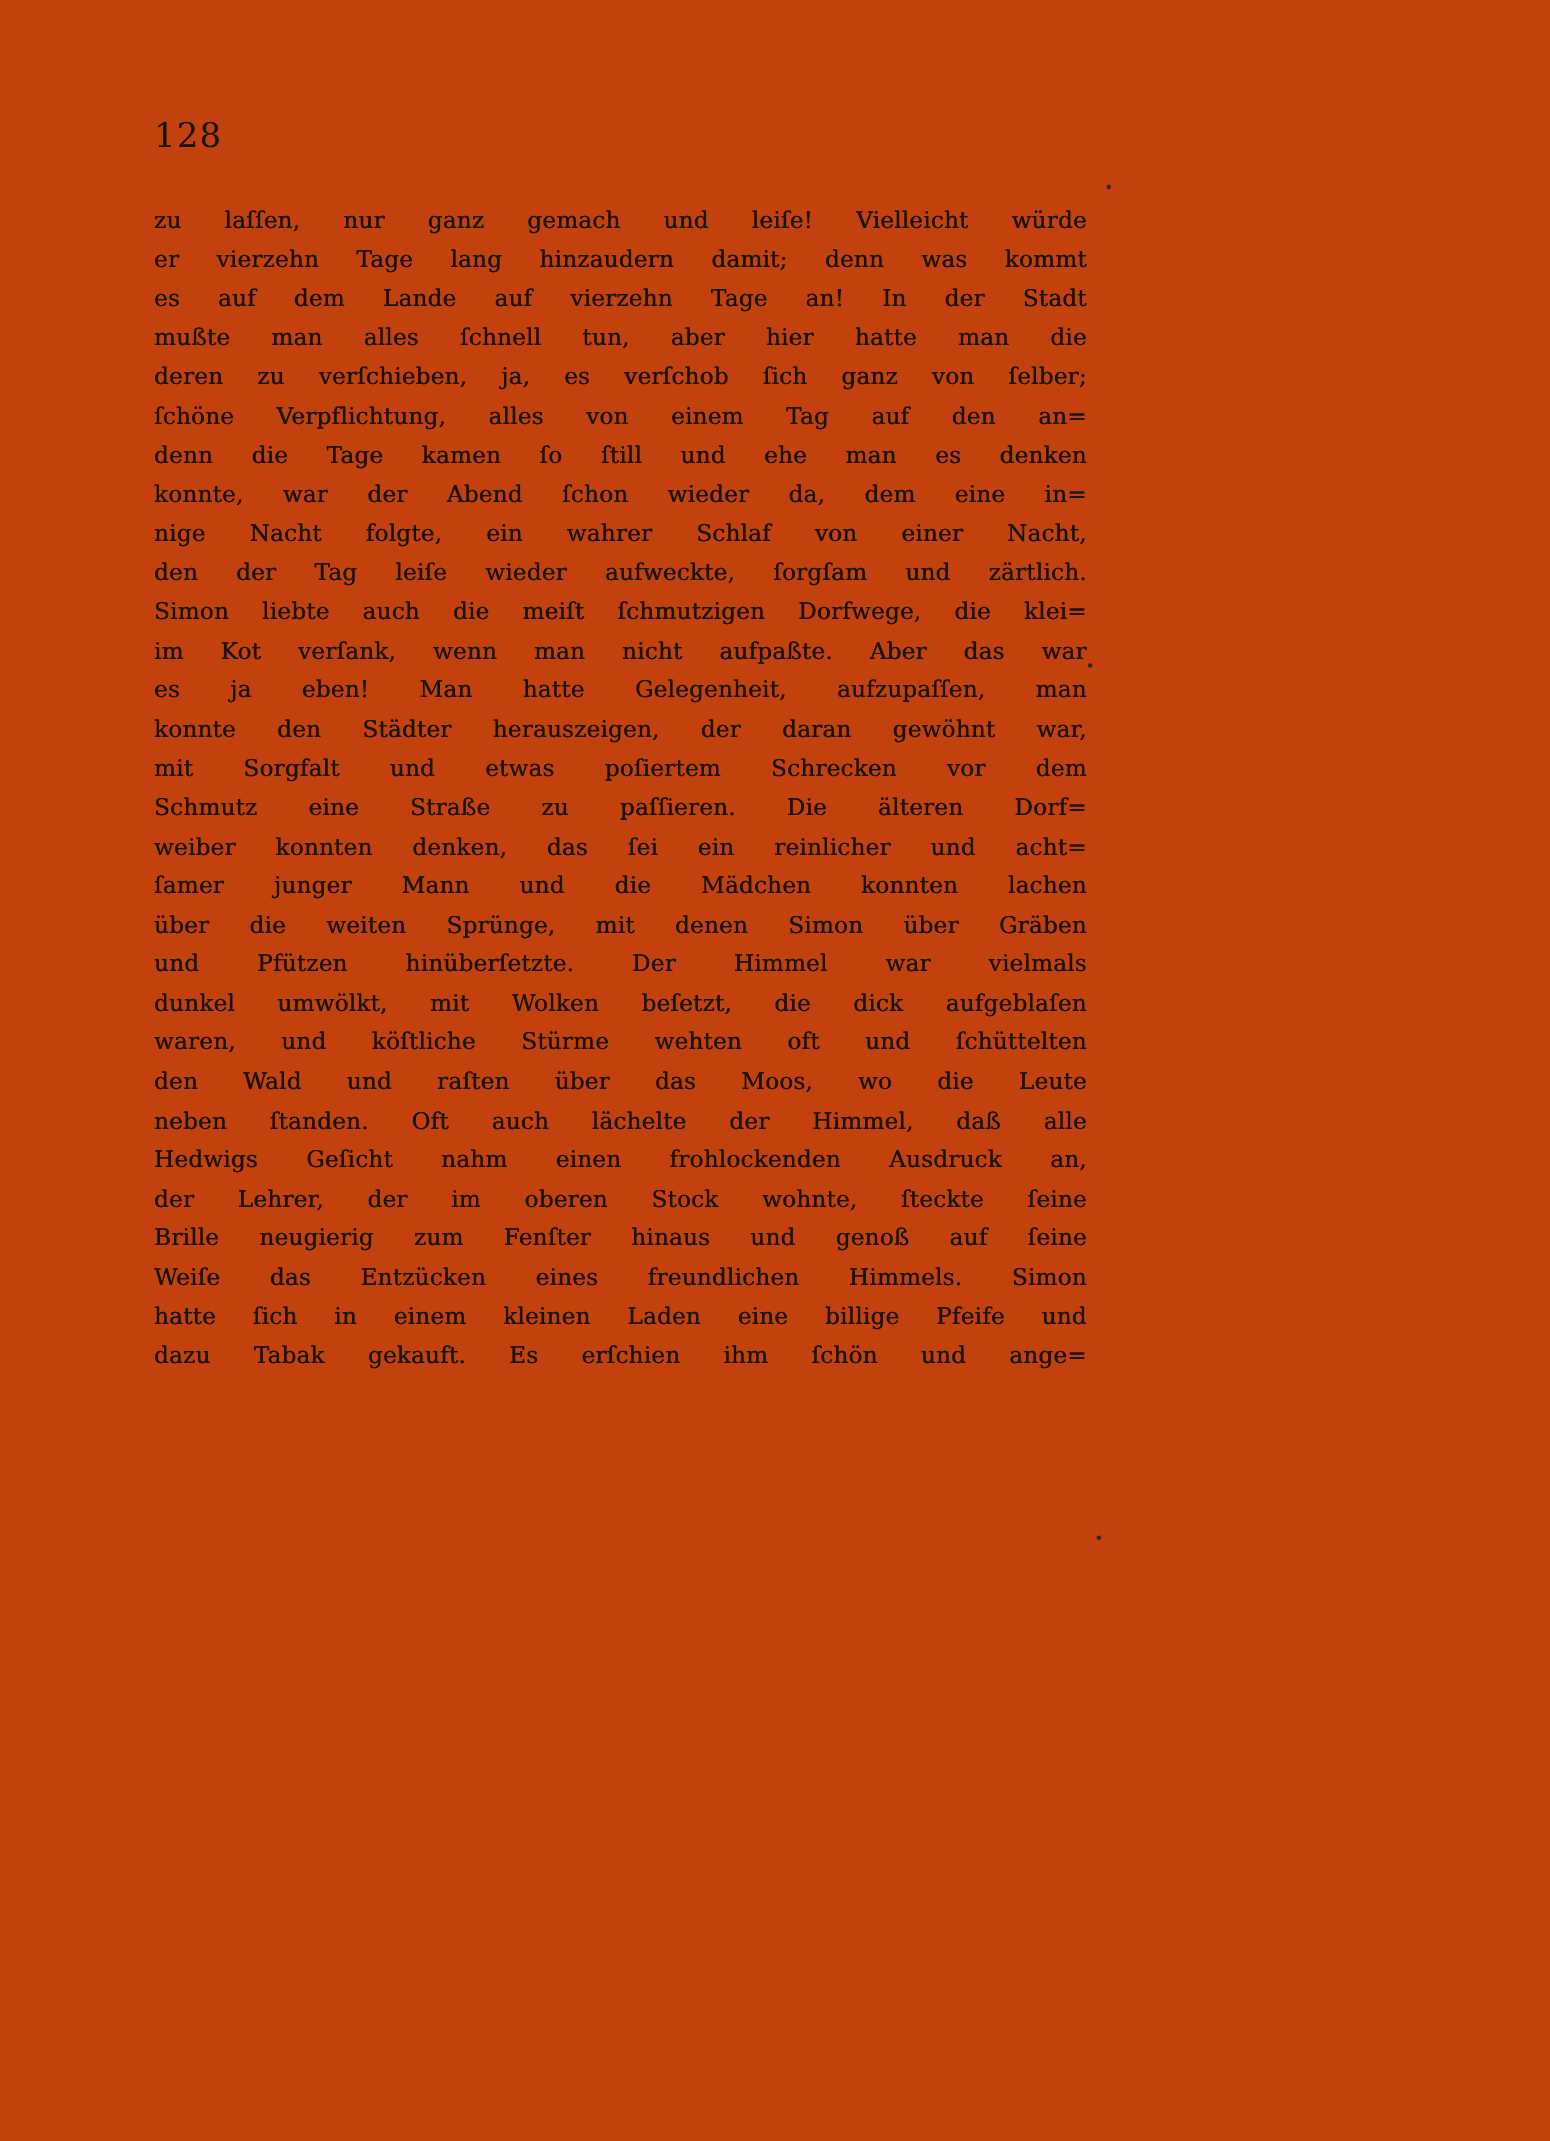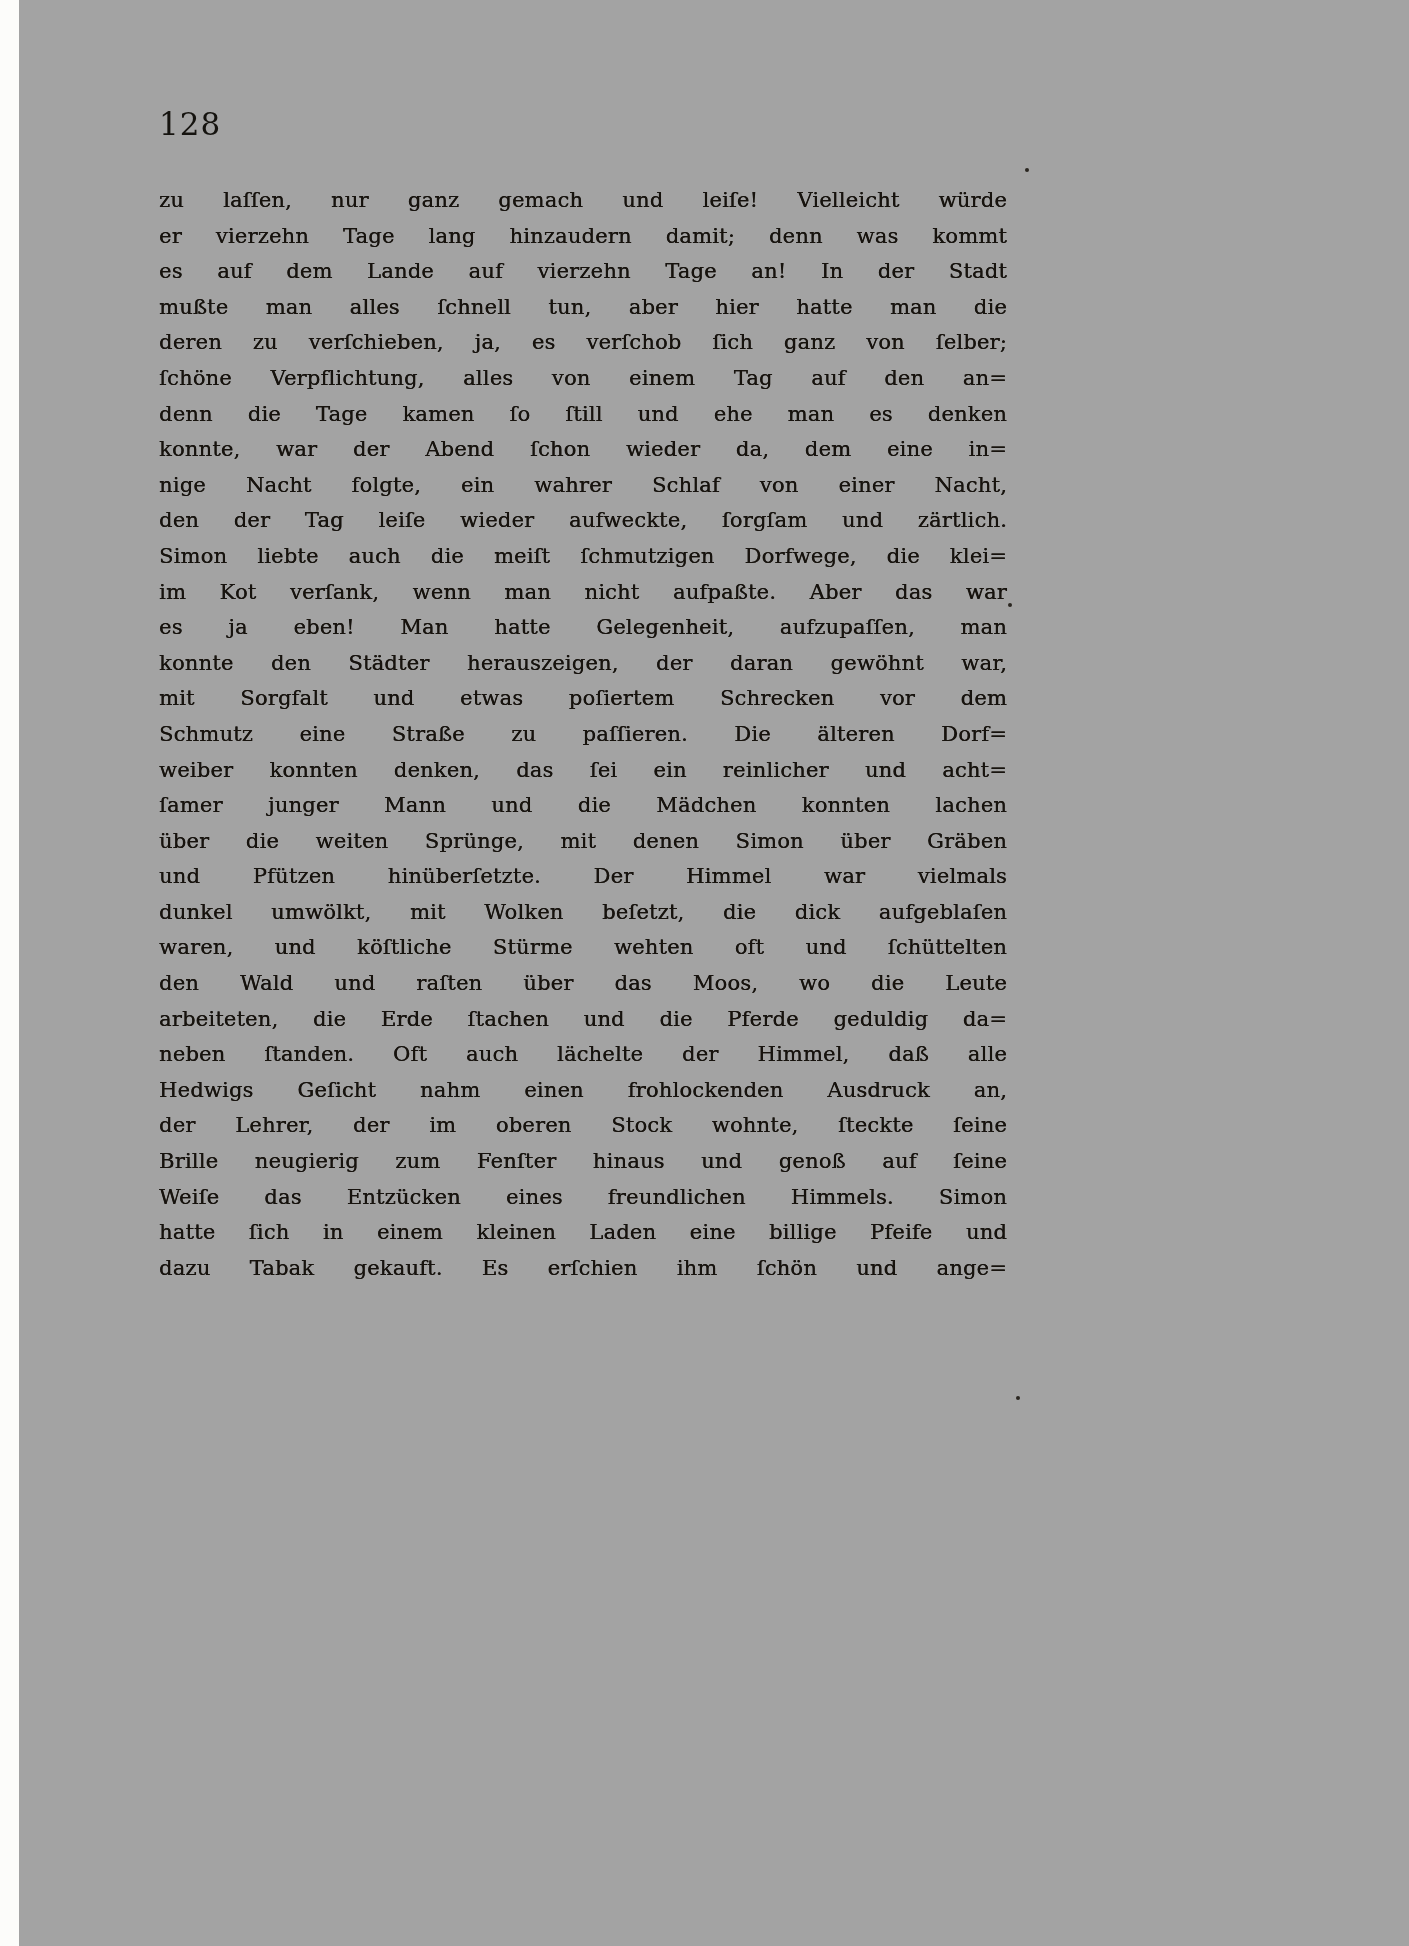--- a/index.html
+++ b/index.html
@@ -8,22 +8,21 @@
     height: 1946px;
     background: #fcfcfa;
     font-family: "DejaVu Serif", serif;
     color: #161412;
     position: relative;
     overflow: hidden;
   }
   .scan-page {
     position: absolute;
     inset: 0;
-    background: #a3a3a3;
-    margin-left: 19px;
+    background: #c2410c;
   }
   .page-number {
     position: absolute;
     left: 140px;
     top: 106px;
     font-size: 31px;
     letter-spacing: 1px;
     color: #15130f;
   }
   .text-block {
@@ -76,21 +75,20 @@
       <div class="line">konnte den Städter herauszeigen, der daran gewöhnt war,</div>
       <div class="line">mit Sorgfalt und etwas poſiertem Schrecken vor dem</div>
       <div class="line">Schmutz eine Straße zu paſſieren. Die älteren Dorf=</div>
       <div class="line">weiber konnten denken, das ſei ein reinlicher und acht=</div>
       <div class="line">ſamer junger Mann und die Mädchen konnten lachen</div>
       <div class="line">über die weiten Sprünge, mit denen Simon über Gräben</div>
       <div class="line">und Pfützen hinüberſetzte. Der Himmel war vielmals</div>
       <div class="line">dunkel umwölkt, mit Wolken beſetzt, die dick aufgeblaſen</div>
       <div class="line">waren, und köſtliche Stürme wehten oft und ſchüttelten</div>
       <div class="line">den Wald und raſten über das Moos, wo die Leute</div>
-      <div class="line">arbeiteten, die Erde ſtachen und die Pferde geduldig da=</div>
       <div class="line">neben ſtanden. Oft auch lächelte der Himmel, daß alle</div>
       <div class="line">Hedwigs Geſicht nahm einen frohlockenden Ausdruck an,</div>
       <div class="line">der Lehrer, der im oberen Stock wohnte, ſteckte ſeine</div>
       <div class="line">Brille neugierig zum Fenſter hinaus und genoß auf ſeine</div>
       <div class="line">Weiſe das Entzücken eines freundlichen Himmels. Simon</div>
       <div class="line">hatte ſich in einem kleinen Laden eine billige Pfeife und</div>
       <div class="line">dazu Tabak gekauft. Es erſchien ihm ſchön und ange=</div>
     </div>
 
   <span class="speck speck-1"></span>

